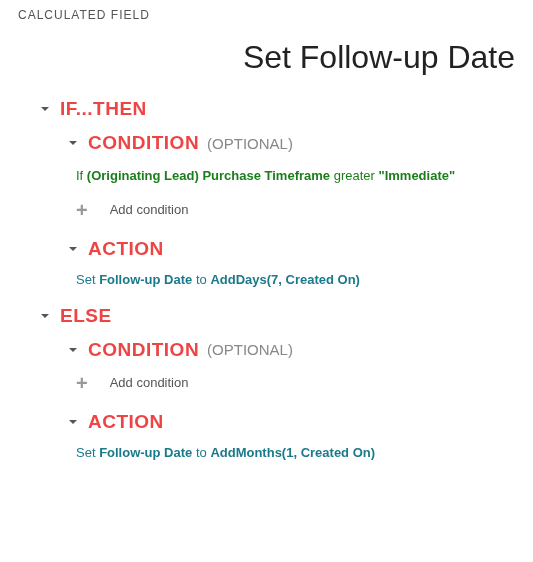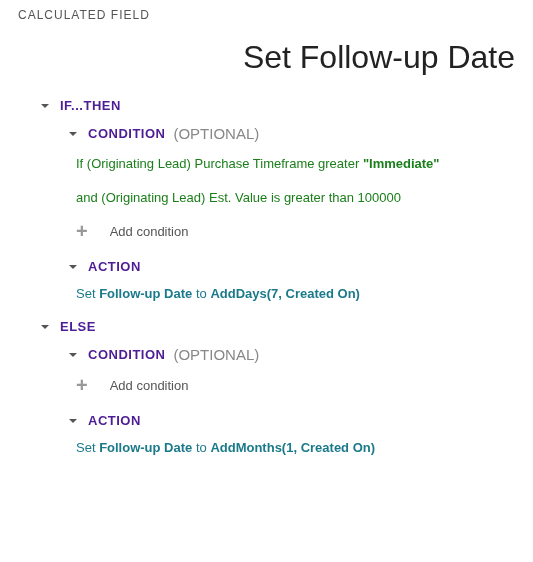--- a/index.html
+++ b/index.html
@@ -34,41 +34,41 @@
   margin-bottom: 12px;
 }
 .chevron {
   display: inline-block;
   width: 10px;
   height: 10px;
   margin-right: 10px;
 }
 .chevron svg { display: block; }
 .section-label {
-  font-size: 13px;
+  font-size: 19px;
   font-weight: 700;
-  color: #4c1d95;
+  color: #ef4444;
   letter-spacing: 0.5px;
 }
 .section-optional {
   font-size: 15px;
   font-weight: 400;
   color: #888;
   margin-left: 8px;
 }
 .indent-1 { margin-left: 22px; }
 .indent-2 { margin-left: 50px; }
 .cond-line {
   font-size: 13px;
   line-height: 1.5;
   margin-bottom: 14px;
   margin-left: 58px;
 }
 .green { color: #1a7f1a; }
-.green-bold { color: #1a7f1a; font-weight: 400; }
+.green-bold { color: #1a7f1a; font-weight: 700; }
 .green-quoted { color: #1a7f1a; font-weight: 700; }
 .add-row {
   display: flex;
   align-items: center;
   margin-left: 58px;
   margin-bottom: 18px;
   cursor: pointer;
 }
 .plus-icon {
   font-size: 20px;
@@ -112,23 +112,20 @@
         </svg>
     </span>
     <span class="section-label">CONDITION</span>
     <span class="section-optional">(OPTIONAL)</span>
   </div>
 
   <div class="cond-line">
     <span class="green">If </span><span class="green-bold">(Originating Lead) Purchase Timeframe</span><span class="green"> greater </span><span class="green-quoted">"Immediate"</span>
   </div>
 
-  <div class="cond-line">
-    <span class="green">and </span><span class="green-bold">(Originating Lead) Est. Value</span><span class="green"> is greater than </span><span class="green-bold">100000</span>
-  </div>
 
   <div class="add-row">
     <span class="plus-icon">+</span>
     <span class="add-text">Add condition</span>
   </div>
 
   <div class="section-row indent-2">
     <span class="chevron">
       <svg viewBox="0 0 10 10" width="10" height="10">
           <path d="M1 3 L5 7 L9 3 Z" fill="#555"></path>

